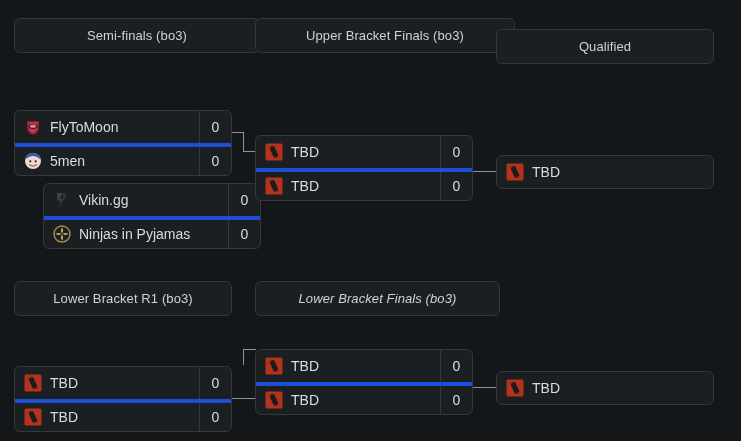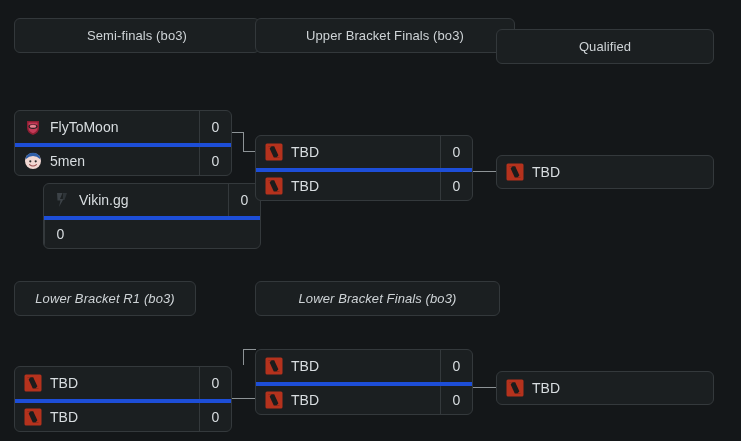--- a/index.html
+++ b/index.html
@@ -100,21 +100,21 @@
 </div>
 
 <div class="round-header" style="left:255px; top:18px; width:260px;">
   <span>Upper Bracket Finals (bo3)</span>
 </div>
 
 <div class="round-header" style="left:496px; top:29px; width:218px;">
   <span>Qualified</span>
 </div>
 
-<div class="round-header" style="left:14px; top:281px; width:182px;font-style:italic;">
+<div class="round-header" style="left:14px; top:281px; width:218px;">
   <span>Lower Bracket R1 (bo3)</span>
 </div>
 
 <div class="round-header" style="left:255px; top:281px; width:245px;font-style:italic;">
   <span>Lower Bracket Finals (bo3)</span>
 </div>
 
 <div class="conn conn-h" style="left:231px; top:132px; width:12px;"></div>
 <div class="conn conn-v" style="left:243px; top:132px; height:19px;"></div>
 <div class="conn conn-h" style="left:243px; top:151px; width:13px;"></div>
@@ -163,20 +163,31 @@
     <div class="team-cell">
       <svg class="logo" viewBox="0 0 18 18">
         <path d="M4 2 L9.5 2 L7 8 L10.5 8 L6 16 L7.5 9.5 L4.5 9.5 Z" fill="#3c4247"></path>
         <path d="M10 2 L14 2 L11.5 9 L9.8 9 Z" fill="#2e3438"></path>
       </svg>
       <span class="team-name">Vikin.gg</span>
     </div>
     <div class="score-cell">0</div>
   </div>
   <div class="match-row">
+    <div class="team-cell">
+      <svg class="logo" viewBox="0 0 18 18">
+        <circle cx="9" cy="9" r="8" fill="none" stroke="#a88a4e" stroke-width="1.4"></circle>
+        <path d="M9 2.2 Q11.2 6 9 9 Q6.8 6 9 2.2 Z" fill="#c9a45e"></path>
+        <path d="M15.8 9 Q12 11.2 9 9 Q12 6.8 15.8 9 Z" fill="#c9a45e"></path>
+        <path d="M9 15.8 Q6.8 12 9 9 Q11.2 12 9 15.8 Z" fill="#c9a45e"></path>
+        <path d="M2.2 9 Q6 6.8 9 9 Q6 11.2 2.2 9 Z" fill="#c9a45e"></path>
+        <circle cx="9" cy="9" r="1.5" fill="#3a2f1c"></circle>
+      </svg>
+      <span class="team-name">Ninjas in Pyjamas</span>
+    </div>
     <div class="score-cell">0</div>
   </div>
 </div>
 
 <div class="match" style="left:255px; top:135px; width:218px;">
   <div class="match-row">
     <div class="team-cell">
       <svg class="logo" viewBox="0 0 18 18">
         <rect x="0.5" y="0.5" width="17" height="17" rx="1.5" fill="#b5321d"></rect>
         <path d="M3.6 3.2 L9.2 3.2 L14.4 14.6 L8.8 14.6 Z" fill="#1c1c1c"></path>

